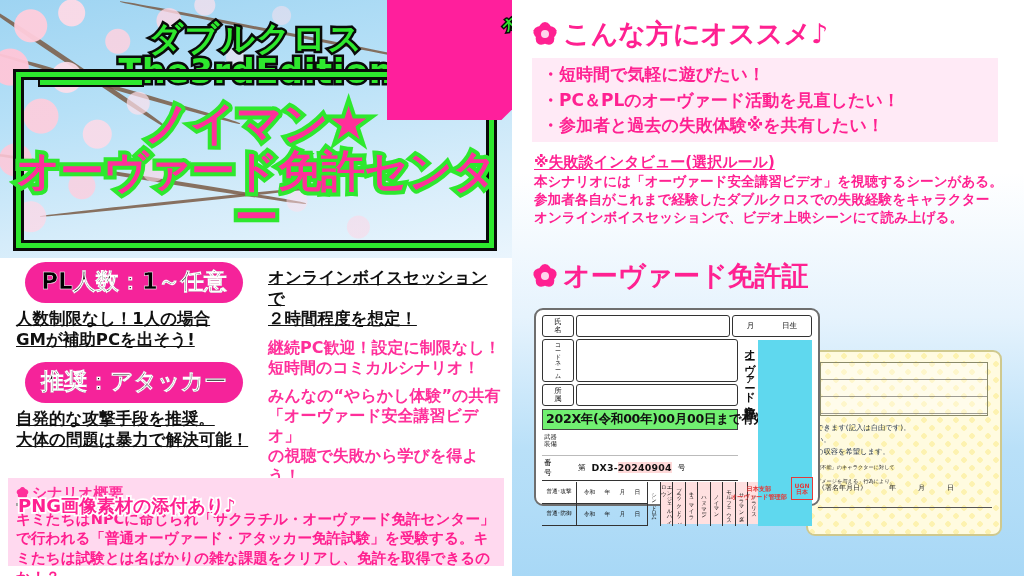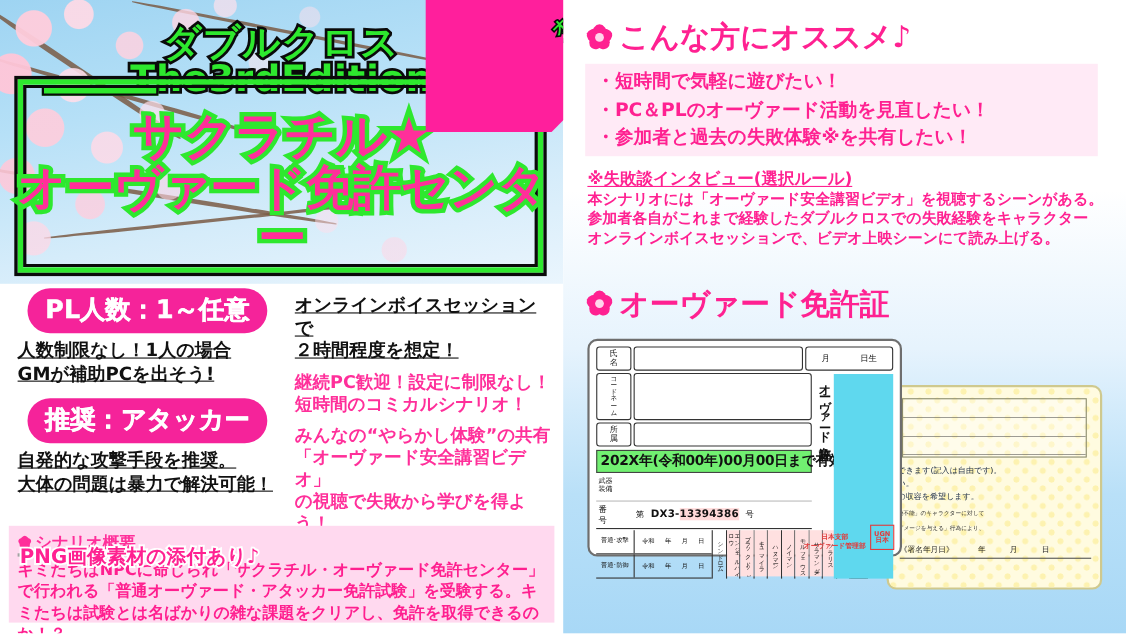--- a/index.html
+++ b/index.html
@@ -97,21 +97,21 @@
     letter-spacing:0px;white-space:nowrap;
   }
 
   
   .info-grid{position:absolute;left:0;top:262px;width:512px;height:210px;}
   .col{position:absolute;top:0;}
   .col-l{left:10px;width:248px;}
   .col-r{left:262px;width:244px;}
 
   .pill{
-    display:inline-block;background:#f5239a;color:#ffffff;
+    display:inline-block;background:#f5239a;color:#000000;
     border-radius:26px;padding:4px 16px 6px 16px;
     font-weight:bold;font-size:23px;white-space:nowrap;
     -webkit-text-stroke:0.5px #ffffff;
   }
   .pill-wrap{text-align:center;}
   .blk-note{
     margin:6px 2px 0 6px;font-weight:bold;font-size:16.5px;line-height:1.25;
     color:#111111;
     text-decoration:underline;
   }
@@ -210,21 +210,21 @@
   .cb-box{
     height:52px;border:1px solid #8a8a6a;margin:2px 4px 6px 4px;
     background:rgba(255,255,255,.35);
     background-image:repeating-linear-gradient(180deg,transparent 0 16px,rgba(60,60,60,.5) 16px 17px);
   }
   .cb-line{font-size:7.3px;color:#23324a;line-height:1.65;white-space:nowrap;}
   .cb-small{font-size:5.2px;color:#2a2a2a;line-height:1.5;margin-top:6px;white-space:nowrap;}
   .cb-sign{
     position:absolute;left:10px;bottom:26px;right:8px;z-index:3;
     font-size:7px;color:#222;display:flex;gap:22px;align-items:flex-end;
-    border-bottom:1px solid #555;padding-bottom:2px;
+    border-bottom:1px solid #555;padding-bottom:14px;
   }
 
   .card-front{
     position:absolute;left:534px;top:308px;width:286px;height:198px;
     background:#ffffff;border:2px solid #6e6e6e;border-radius:9px;
     box-sizing:border-box;z-index:3;padding:5px 6px;
     font-size:7px;color:#111;
   }
   .cf-row{display:flex;align-items:stretch;margin-bottom:2px;}
   .cf-lab{
@@ -325,21 +325,21 @@
       <div class="branch b5"></div>
     </div>
 
     <div class="hero-title1">ダブルクロス</div>
     <div class="hero-title2">The3rdEdition</div>
     <div class="rule-left"></div>
     <div class="rule-right"></div>
 
     <div class="green-frame"></div>
     <div class="main-title">
-      <div>サクラチル★</div>
+      <div>ノイマン★</div>
       <div class="l2">オーヴァード免許センター</div>
     </div>
 
     <div class="ribbon">
       <div class="ribbon-bg"></div>
       <div class="ribbon-text">オンラインシナリオ</div>
     </div>
 
     <div class="info-grid">
 
@@ -466,21 +466,21 @@
         <div class="cf-green">202X年(令和00年)00月00日まで有効</div>
 
         <div class="cf-arms">
           <span style="white-space:pre-line">武器
 装備</span>
         </div>
 
         <div class="cf-num">
           <span class="lbl">番　号</span>
           <span>第</span>
-          <span class="dx"><span>DX3-</span><span class="hl">13394386</span></span>
+          <span class="dx"><span>DX3-</span><span class="hl">20240904</span></span>
           <span>号</span>
         </div>
 
         <div class="cf-grid">
           <div class="cf-grid-left">
             <div class="cf-grid-row">
               <div class="rl">普通･攻撃</div>
               <div class="rd">
                 <span>令和</span>
                 <span>年</span>

